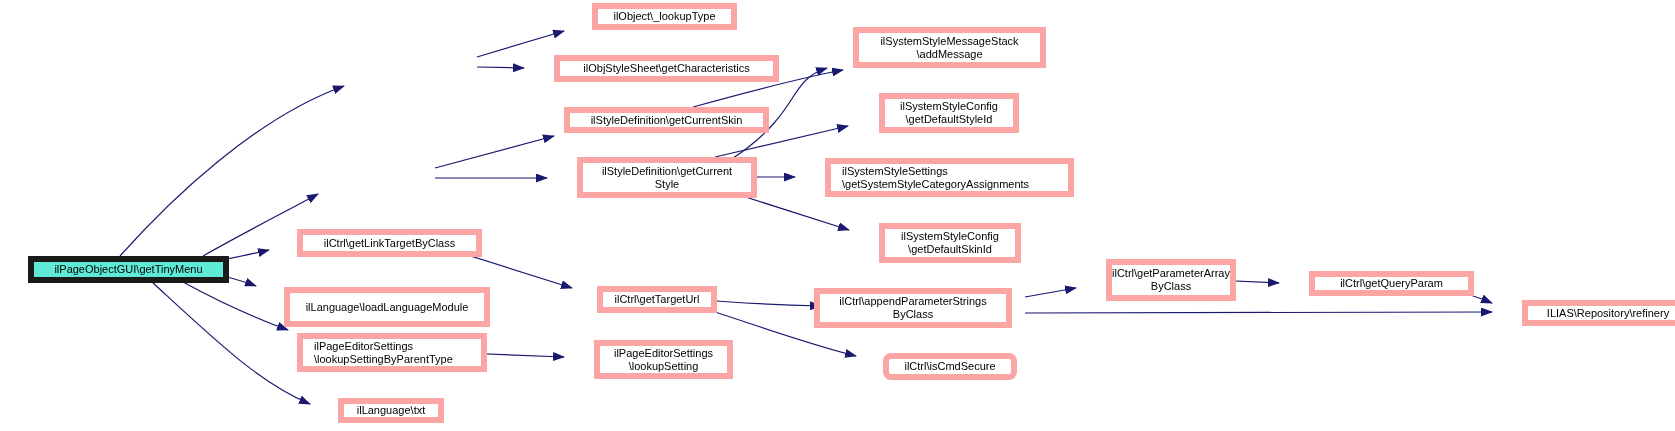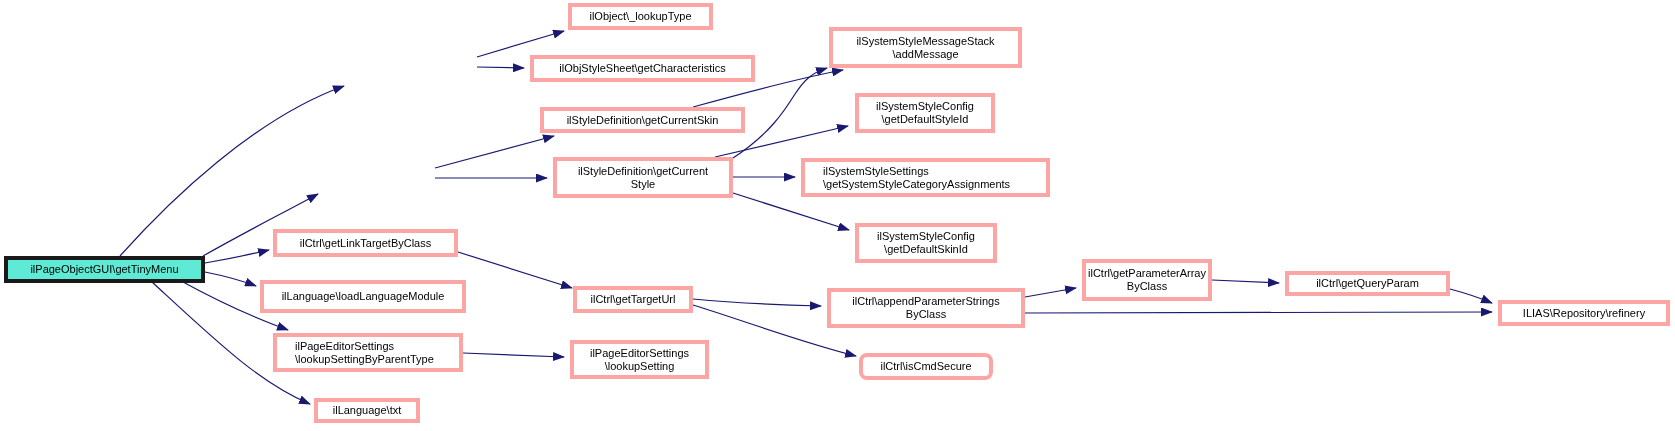--- a/index.html
+++ b/index.html
@@ -7,34 +7,35 @@
     position:relative;
     width:1675px; height:431px;
     background:#ffffff;
     font-family:"Liberation Sans", sans-serif;
     overflow:hidden;
   }
   #edges { position:absolute; left:0; top:0; width:1675px; height:431px; }
   .node {
     position:absolute;
     box-sizing:border-box;
-    border:4px solid #fca5a5;
+    border:6px solid #fca5a5;
     background:#ffffff;
     color:#000000;
     font-size:11px;
     line-height:13px;
     display:flex;
     align-items:center;
     justify-content:center;
     text-align:center;
     white-space:pre-line;
     cursor:pointer;
+    margin-left:24px;
   }
   .node.root { background:#5eead4; border-color:#1a1a1a; }
-  .node.align-left { justify-content:flex-start; text-align:left; padding-left:18px; }
+  .node.align-left { justify-content:flex-start; text-align:left; padding-left:11px; }
   path.edge { fill:none; stroke:#191970; stroke-width:1.2px; }
 </style>
 </head>
 <body>
 
 <div id="canvas">
 
   <svg id="edges" width="1675" height="431" viewBox="0 0 1675 431" xmlns="http://www.w3.org/2000/svg">
     <defs>
       <marker id="arrow" markerWidth="13" markerHeight="9" refX="11" refY="4.5" orient="auto" markerUnits="userSpaceOnUse">
@@ -74,28 +75,28 @@
 Style</div>
   <div class="node" style="left:829px; top:27px;  width:193px; height:41px;">ilSystemStyleMessageStack
 \addMessage</div>
   <div class="node" style="left:855px; top:93px;  width:140px; height:40px;">ilSystemStyleConfig
 \getDefaultStyleId</div>
   <div class="node align-left" style="left:801px; top:158px; width:249px; height:39px;">ilSystemStyleSettings
 \getSystemStyleCategoryAssignments</div>
   <div class="node" style="left:855px; top:223px; width:142px; height:40px;">ilSystemStyleConfig
 \getDefaultSkinId</div>
   <div class="node" style="left:273px; top:229px; width:185px; height:28px;">ilCtrl\getLinkTargetByClass</div>
-  <div class="node" style="left:260px; top:280px; width:206px; height:33px;">ilLanguage\loadLanguageModule</div>
+  <div class="node" style="left:260px; top:287px; width:206px; height:40px;">ilLanguage\loadLanguageModule</div>
   <div class="node align-left" style="left:273px; top:333px; width:190px; height:39px;">ilPageEditorSettings
 \lookupSettingByParentType</div>
   <div class="node" style="left:570px; top:340px; width:139px; height:39px;">ilPageEditorSettings
 \lookupSetting</div>
   <div class="node" style="left:314px; top:398px; width:106px; height:25px;">ilLanguage\txt</div>
   <div class="node" style="left:573px; top:286px; width:120px; height:27px;">ilCtrl\getTargetUrl</div>
-  <div class="node" style="left:827px; top:288px; width:198px; height:40px;">ilCtrl\appendParameterStrings
+  <div class="node" style="left:790px; top:288px; width:198px; height:40px;">ilCtrl\appendParameterStrings
 ByClass</div>
   <div class="node" style="left:859px; top:353px; width:134px; height:27px;border-radius:8px;">ilCtrl\isCmdSecure</div>
   <div class="node" style="left:1082px; top:259px; width:130px; height:42px;">ilCtrl\getParameterArray
 ByClass</div>
   <div class="node" style="left:1285px; top:271px; width:165px; height:25px;">ilCtrl\getQueryParam</div>
   <div class="node" style="left:1498px; top:300px; width:172px; height:26px;">ILIAS\Repository\refinery</div>
 
 </div>
 
 </body></html>

